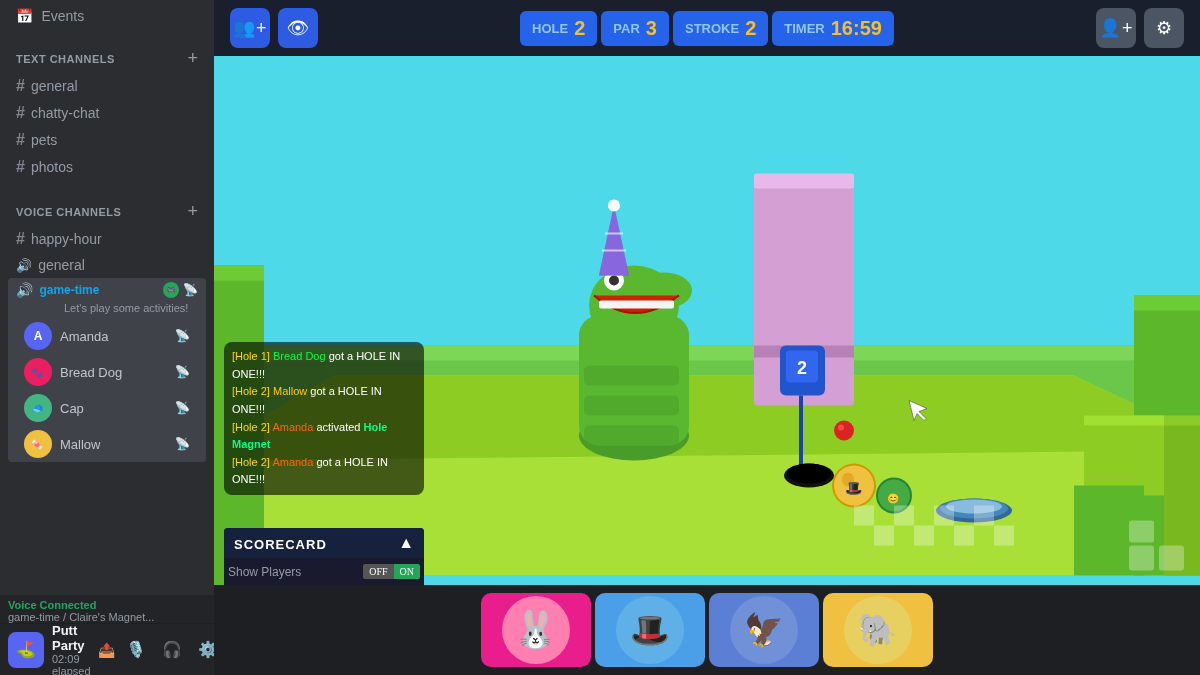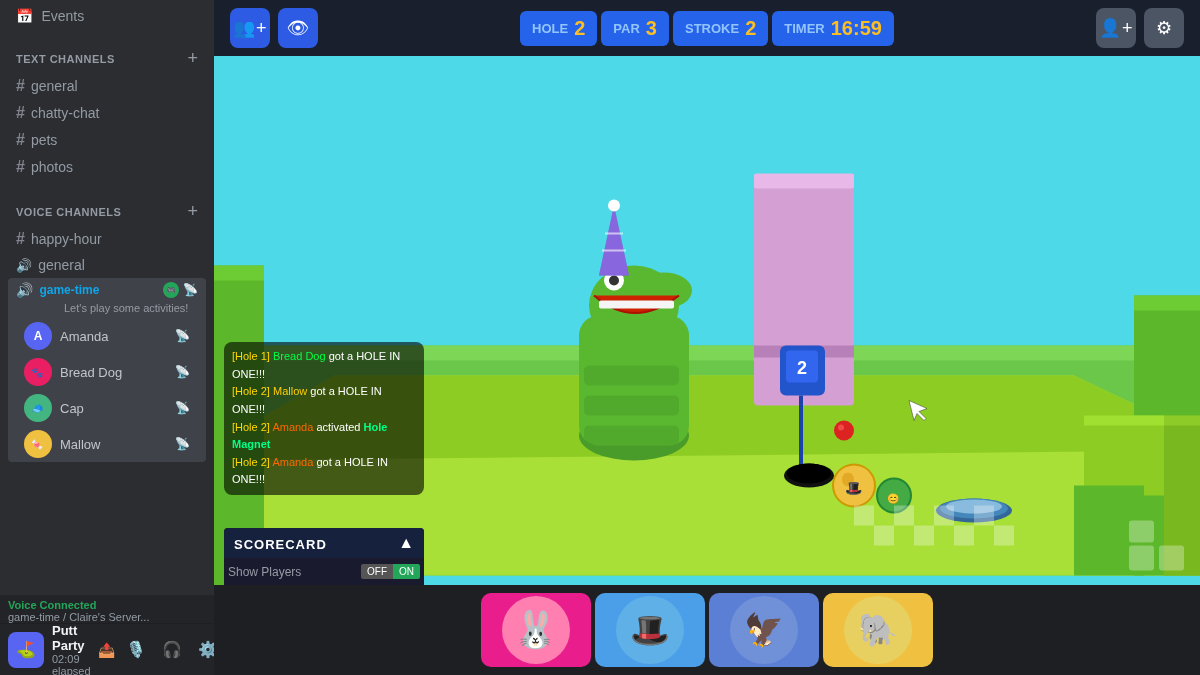--- a/index.html
+++ b/index.html
@@ -192,21 +192,21 @@
             <span class="stream-icon">📡</span>
           </div>
         </div>
       </div>
     </div>
 
     <div style="flex:1;"></div>
 
     <div class="voice-connected-bar">
       <div class="voice-connected-label">Voice Connected</div>
-      <div class="voice-connected-sub">game-time / Claire's Server...</div>
+      <div class="voice-connected-sub">game-time / Claire's Magnet...</div>
     </div>
 
     <div class="bottom-bar">
       <div class="bottom-activity">
         <div class="activity-icon-box">⛳</div>
         <div class="activity-info">
           <div class="activity-name">Putt Party</div>
           <div class="activity-time">02:09 elapsed</div>
         </div>
         <span style="color:#949ba4;font-size:14px;cursor:pointer;">📤</span>
@@ -382,21 +382,21 @@
         </div>
 
         
         <div class="scorecard">
           <div class="scorecard-header">
             <span class="scorecard-title">SCORECARD</span>
             <span class="scorecard-arrow">▲</span>
           </div>
           <div class="scorecard-players">
             <span class="scorecard-players-label">Show Players</span>
-            <div style="display:flex;align-items:center;">
+            <div style="display:flex;align-items:center;font-family:Liberation Serif, serif;">
               <span class="toggle-off">OFF</span>
               <span class="toggle-on">ON</span>
             </div>
           </div>
         </div>
       </div>
     </div>
 
     <div class="player-cards">
       <div class="player-card player-card-pink">

